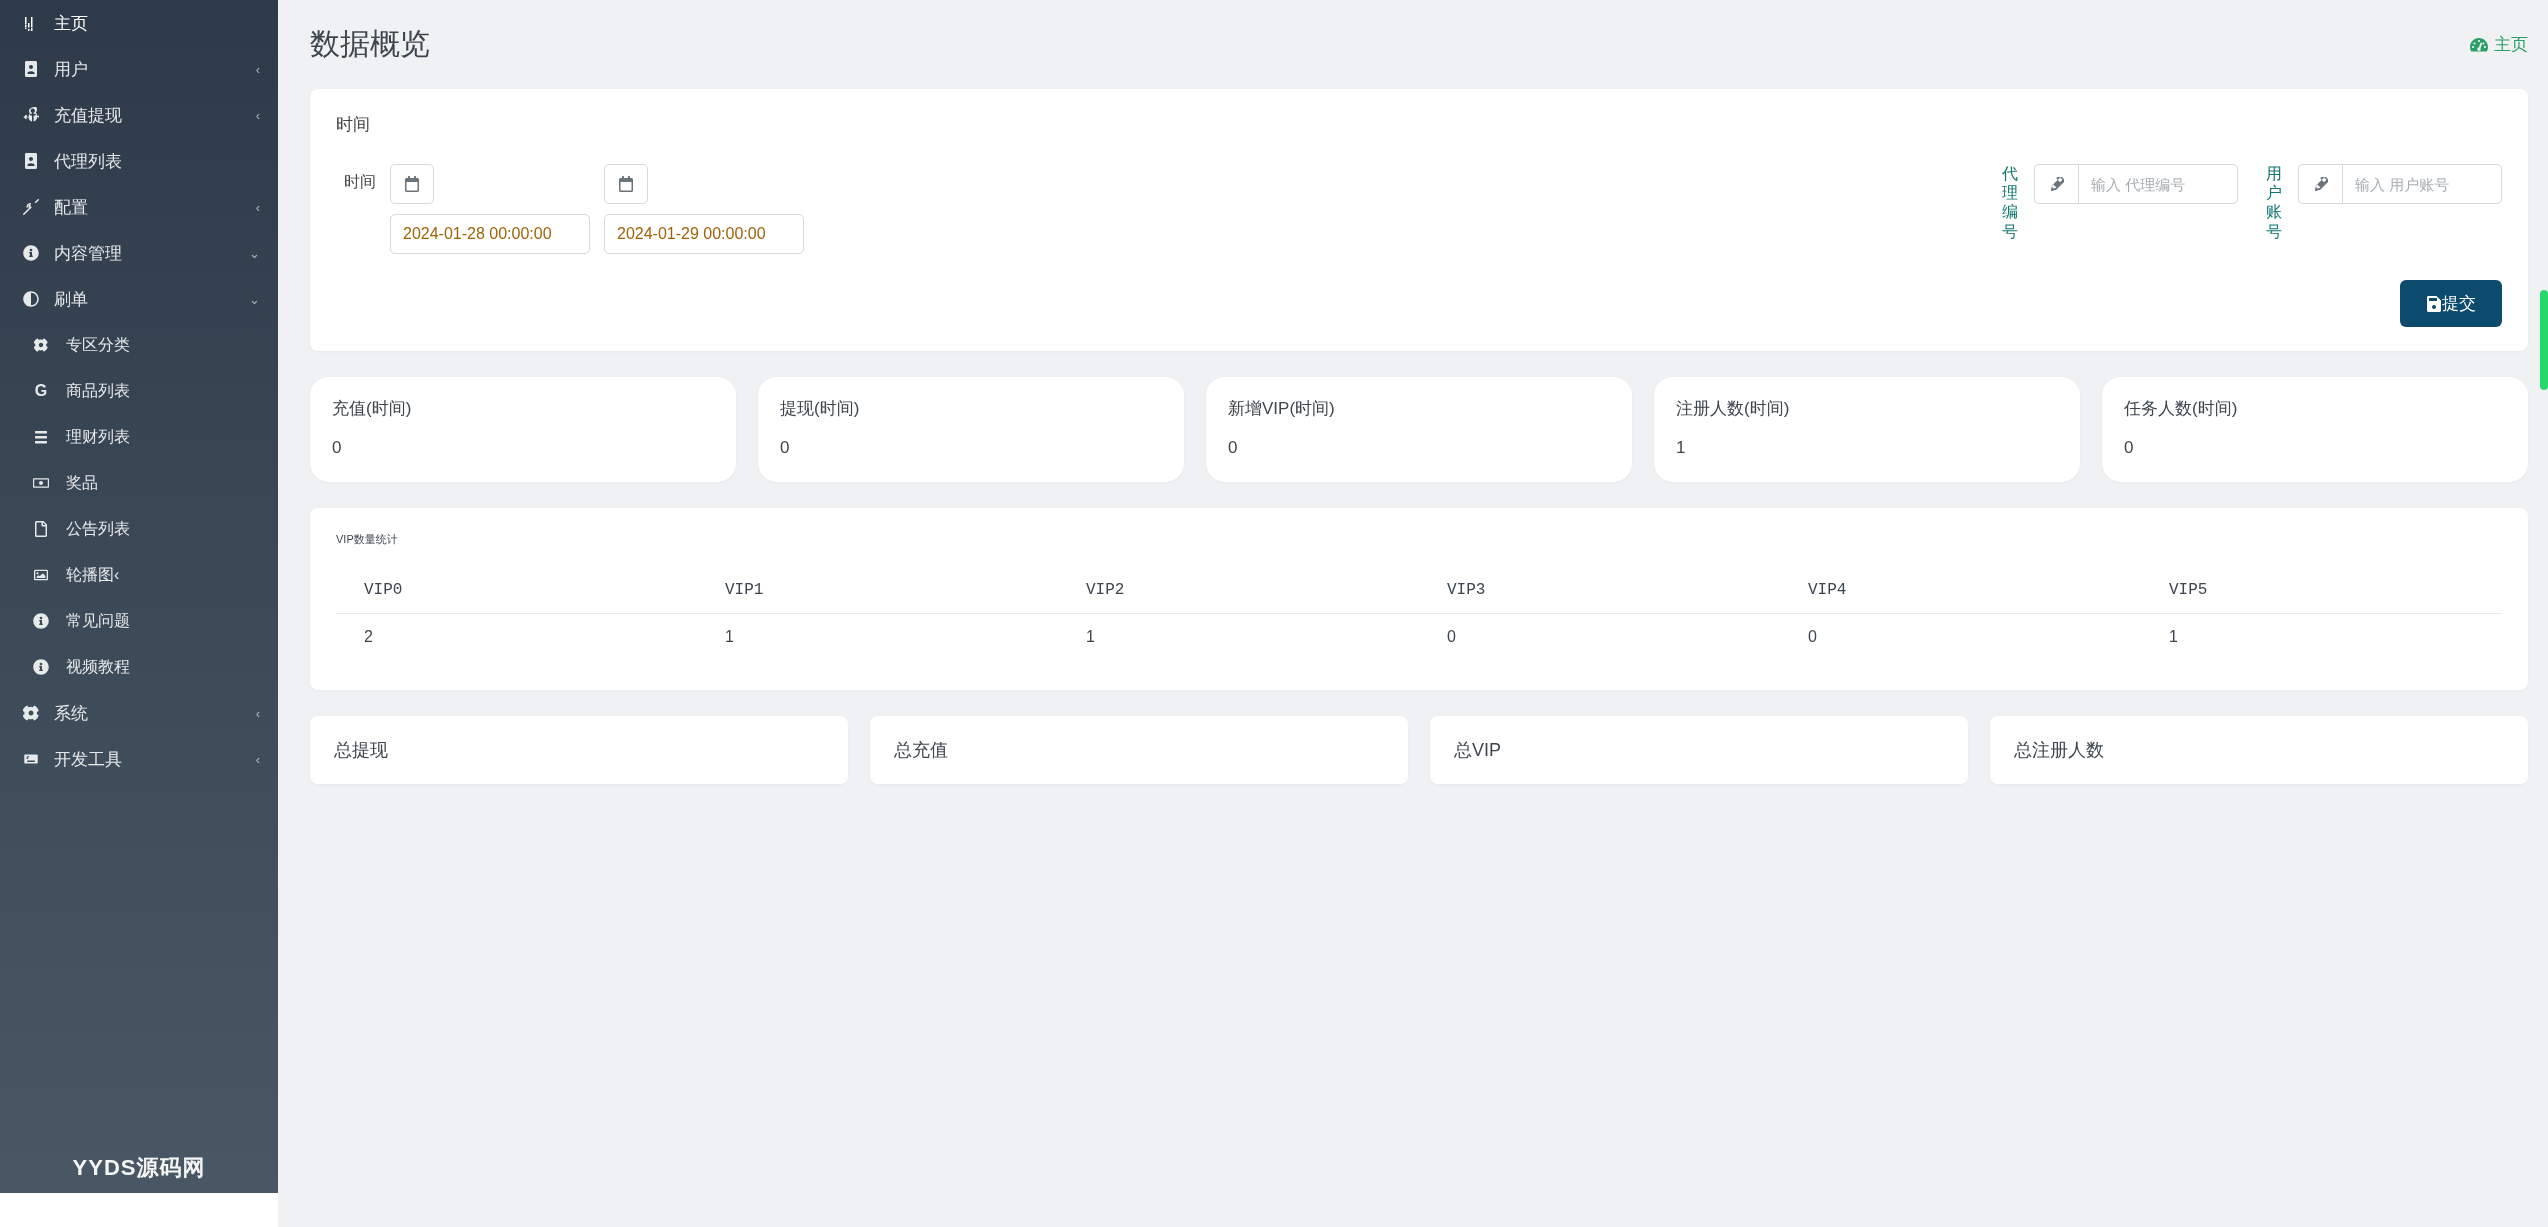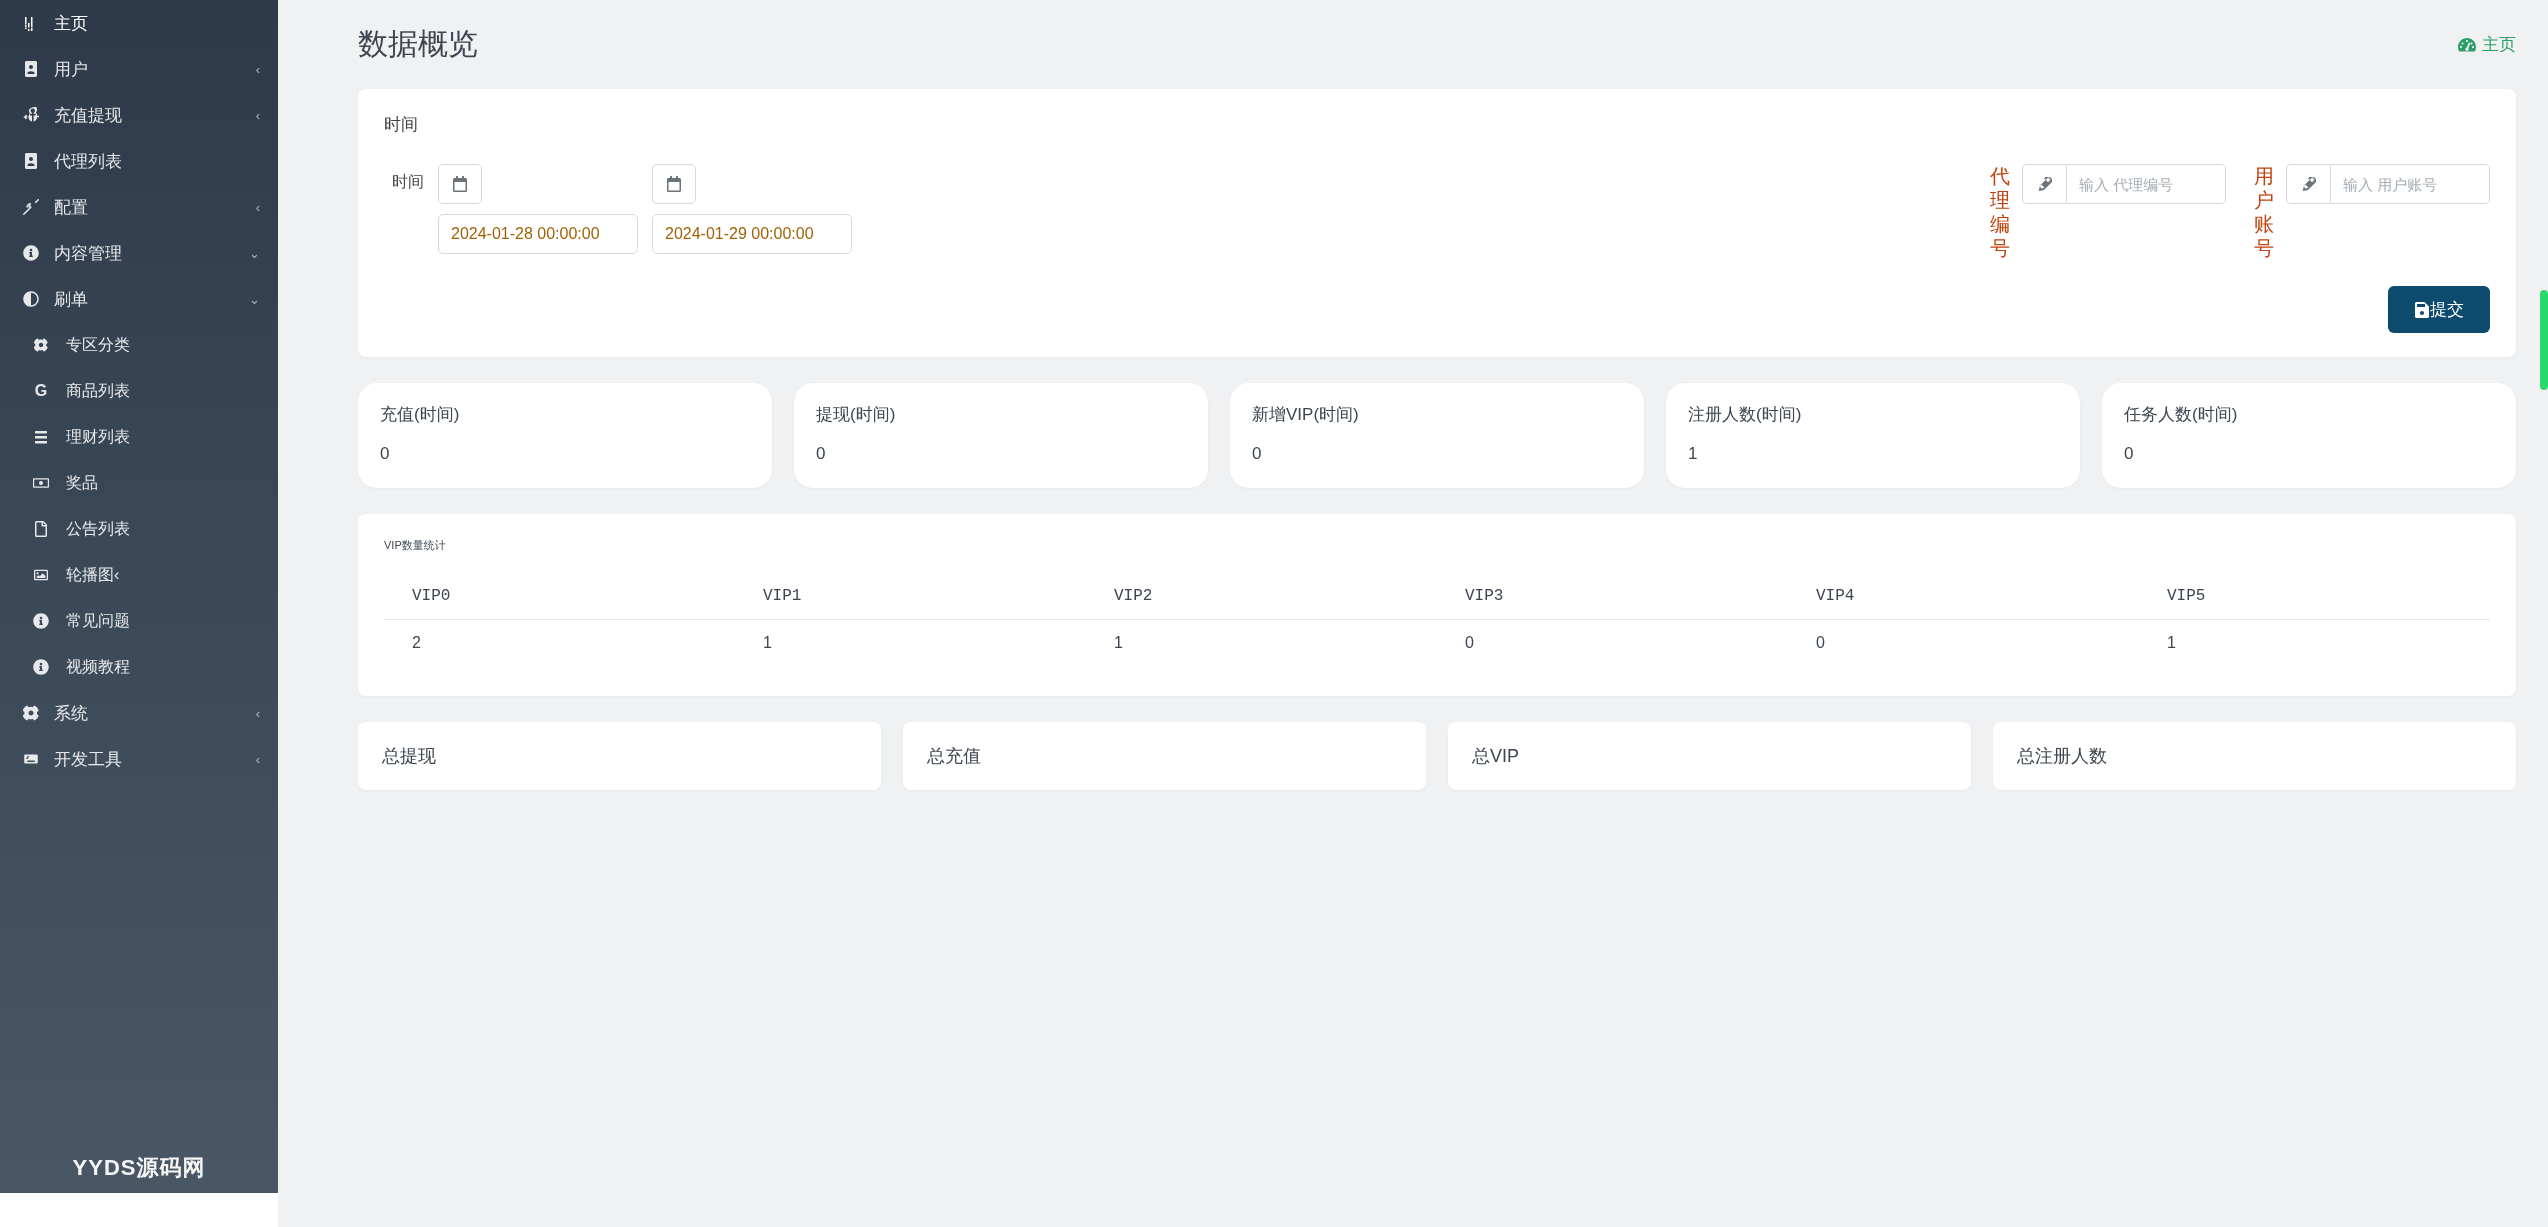--- a/index.html
+++ b/index.html
@@ -14,33 +14,33 @@
   .side-item .chev { font-size: 13px; color: rgba(255,255,255,0.6); }
   .side-sub { padding-left: 28px; font-size: 16px; }
   .side-sub .s-icon { width: 26px; display: inline-flex; align-items: center; justify-content: center; }
   .side-sub .s-label { margin-left: 12px; }
   .side-active { color: #fff; }
   .side-footer { position: absolute; bottom: 0; left: 0; right: 0; }
   .watermark { text-align: center; font-size: 22px; font-weight: 700; color: #f5f5f5; padding: 6px 0; letter-spacing: 1px; }
   .blank-box { height: 34px; background: #fff; margin-top: 4px; }
 
   
-  .main { flex: 1; padding: 24px 32px 40px 32px; position: relative; margin-left: 48px; }
+  .main { flex: 1; padding: 24px 20px 40px 32px; position: relative; }
   .page-head { display: flex; align-items: center; justify-content: space-between; margin-bottom: 24px; }
   .page-title { font-size: 30px; color: #3d4650; font-weight: 500; }
   .breadcrumb { display: flex; align-items: center; color: #2b9f67; font-size: 17px; gap: 6px; }
   .breadcrumb svg { width: 18px; height: 18px; fill: #2b9f67; }
 
   .card { background: #fff; border-radius: 8px; padding: 24px 26px; box-shadow: 0 1px 3px rgba(0,0,0,0.04); }
   .filter-card { margin-bottom: 26px; }
   .filter-title { font-size: 17px; color: #444; margin-bottom: 28px; }
   .filter-row { display: flex; gap: 28px; align-items: flex-start; }
   .f-group { display: flex; align-items: flex-start; gap: 14px; }
   .f-label { font-size: 16px; color: #444; padding-top: 8px; min-width: 40px; text-align: right; }
-  .f-vlabel { font-size: 20px; color: #c2410c; width: 18px; line-height: 1.2; word-break: break-all; }
+  .f-vlabel { font-size: 16px; color: #0f766e; width: 18px; line-height: 1.2; word-break: break-all; }
   .date-col { display: flex; gap: 14px; }
   .date-box { display: flex; flex-direction: column; gap: 10px; }
   .date-icon { width: 44px; height: 40px; border: 1px solid #d5d9de; border-radius: 5px; display: flex; align-items: center; justify-content: center; background: #fff; }
   .date-val { border: 1px solid #d5d9de; border-radius: 5px; padding: 10px 12px; font-size: 16px; color: #a16207; min-width: 200px; background: #fff; }
   .input-group { display: flex; }
   .ig-icon { width: 44px; height: 40px; border: 1px solid #d5d9de; border-right: none; border-radius: 5px 0 0 5px; display: flex; align-items: center; justify-content: center; background: #fff; }
   .ig-input { height: 40px; border: 1px solid #d5d9de; border-radius: 0 5px 5px 0; padding: 0 12px; font-size: 15px; width: 160px; outline: none; }
   .ig-input::placeholder { color: #a6adb4; }
   .submit-row { display: flex; justify-content: flex-end; margin-top: 26px; }
   .btn-submit { background: #0c4a6e; color: #fff; border: none; border-radius: 6px; padding: 12px 26px; font-size: 17px; display: inline-flex; align-items: center; cursor: pointer; }

